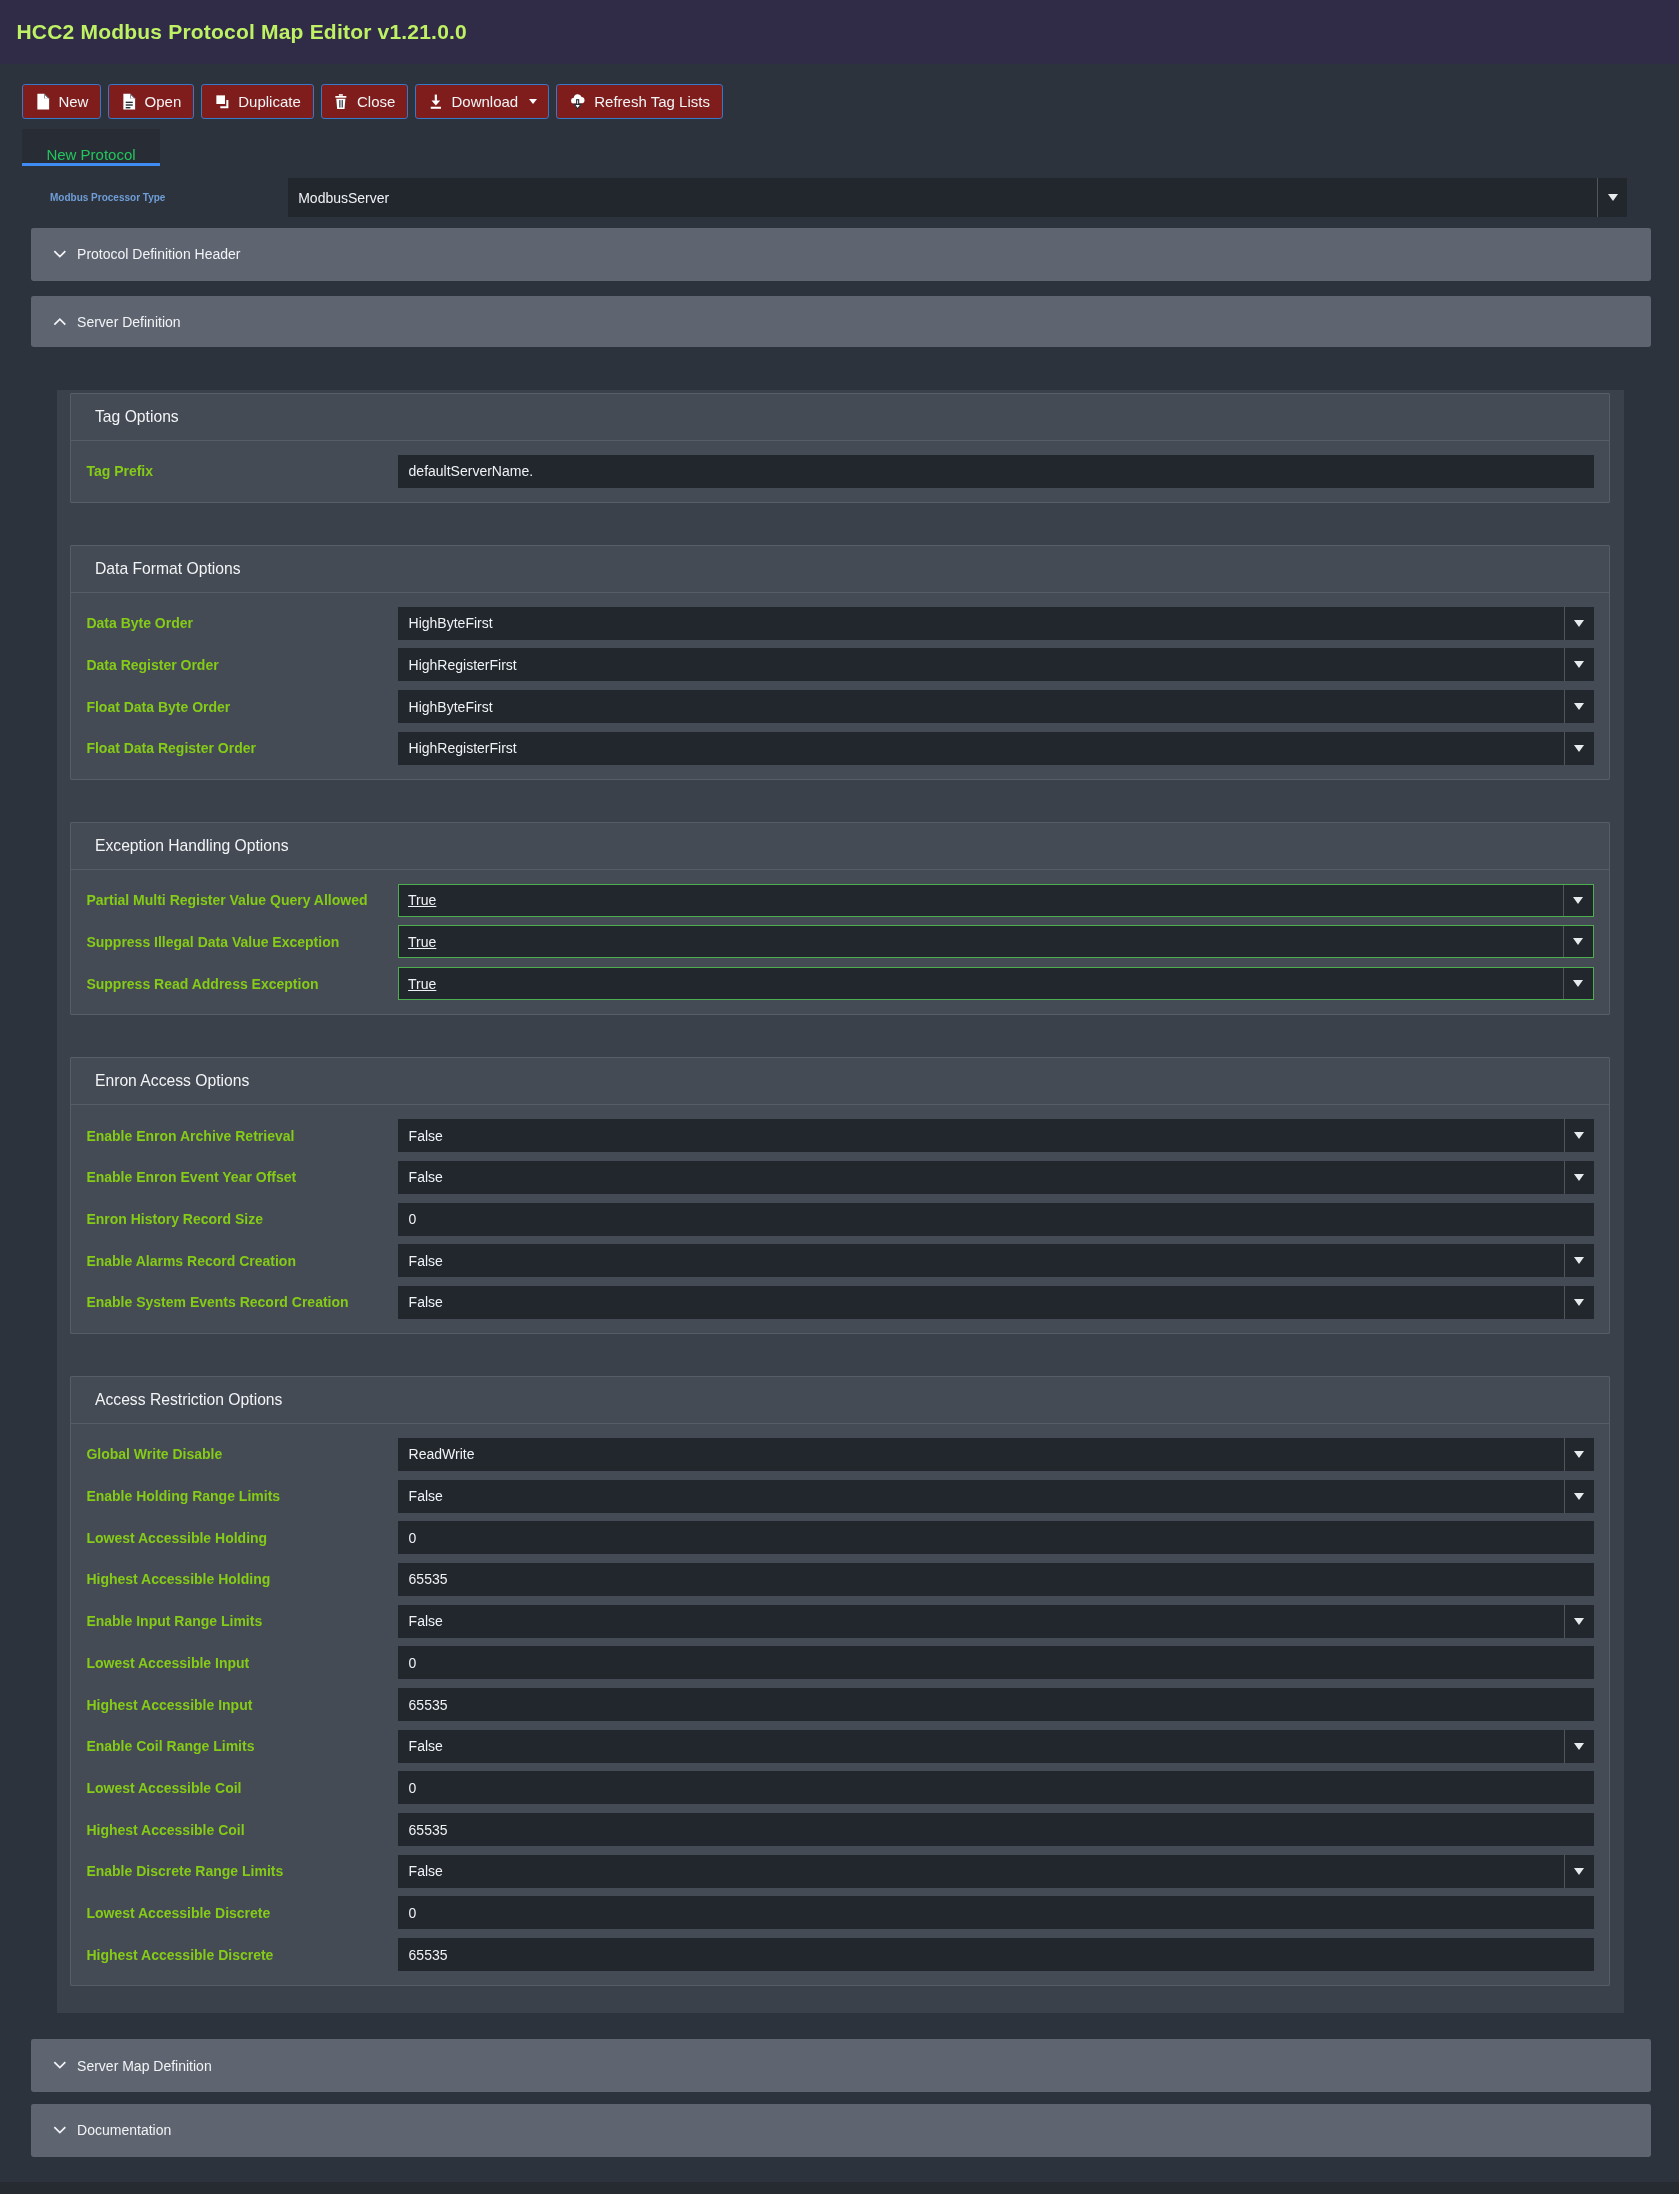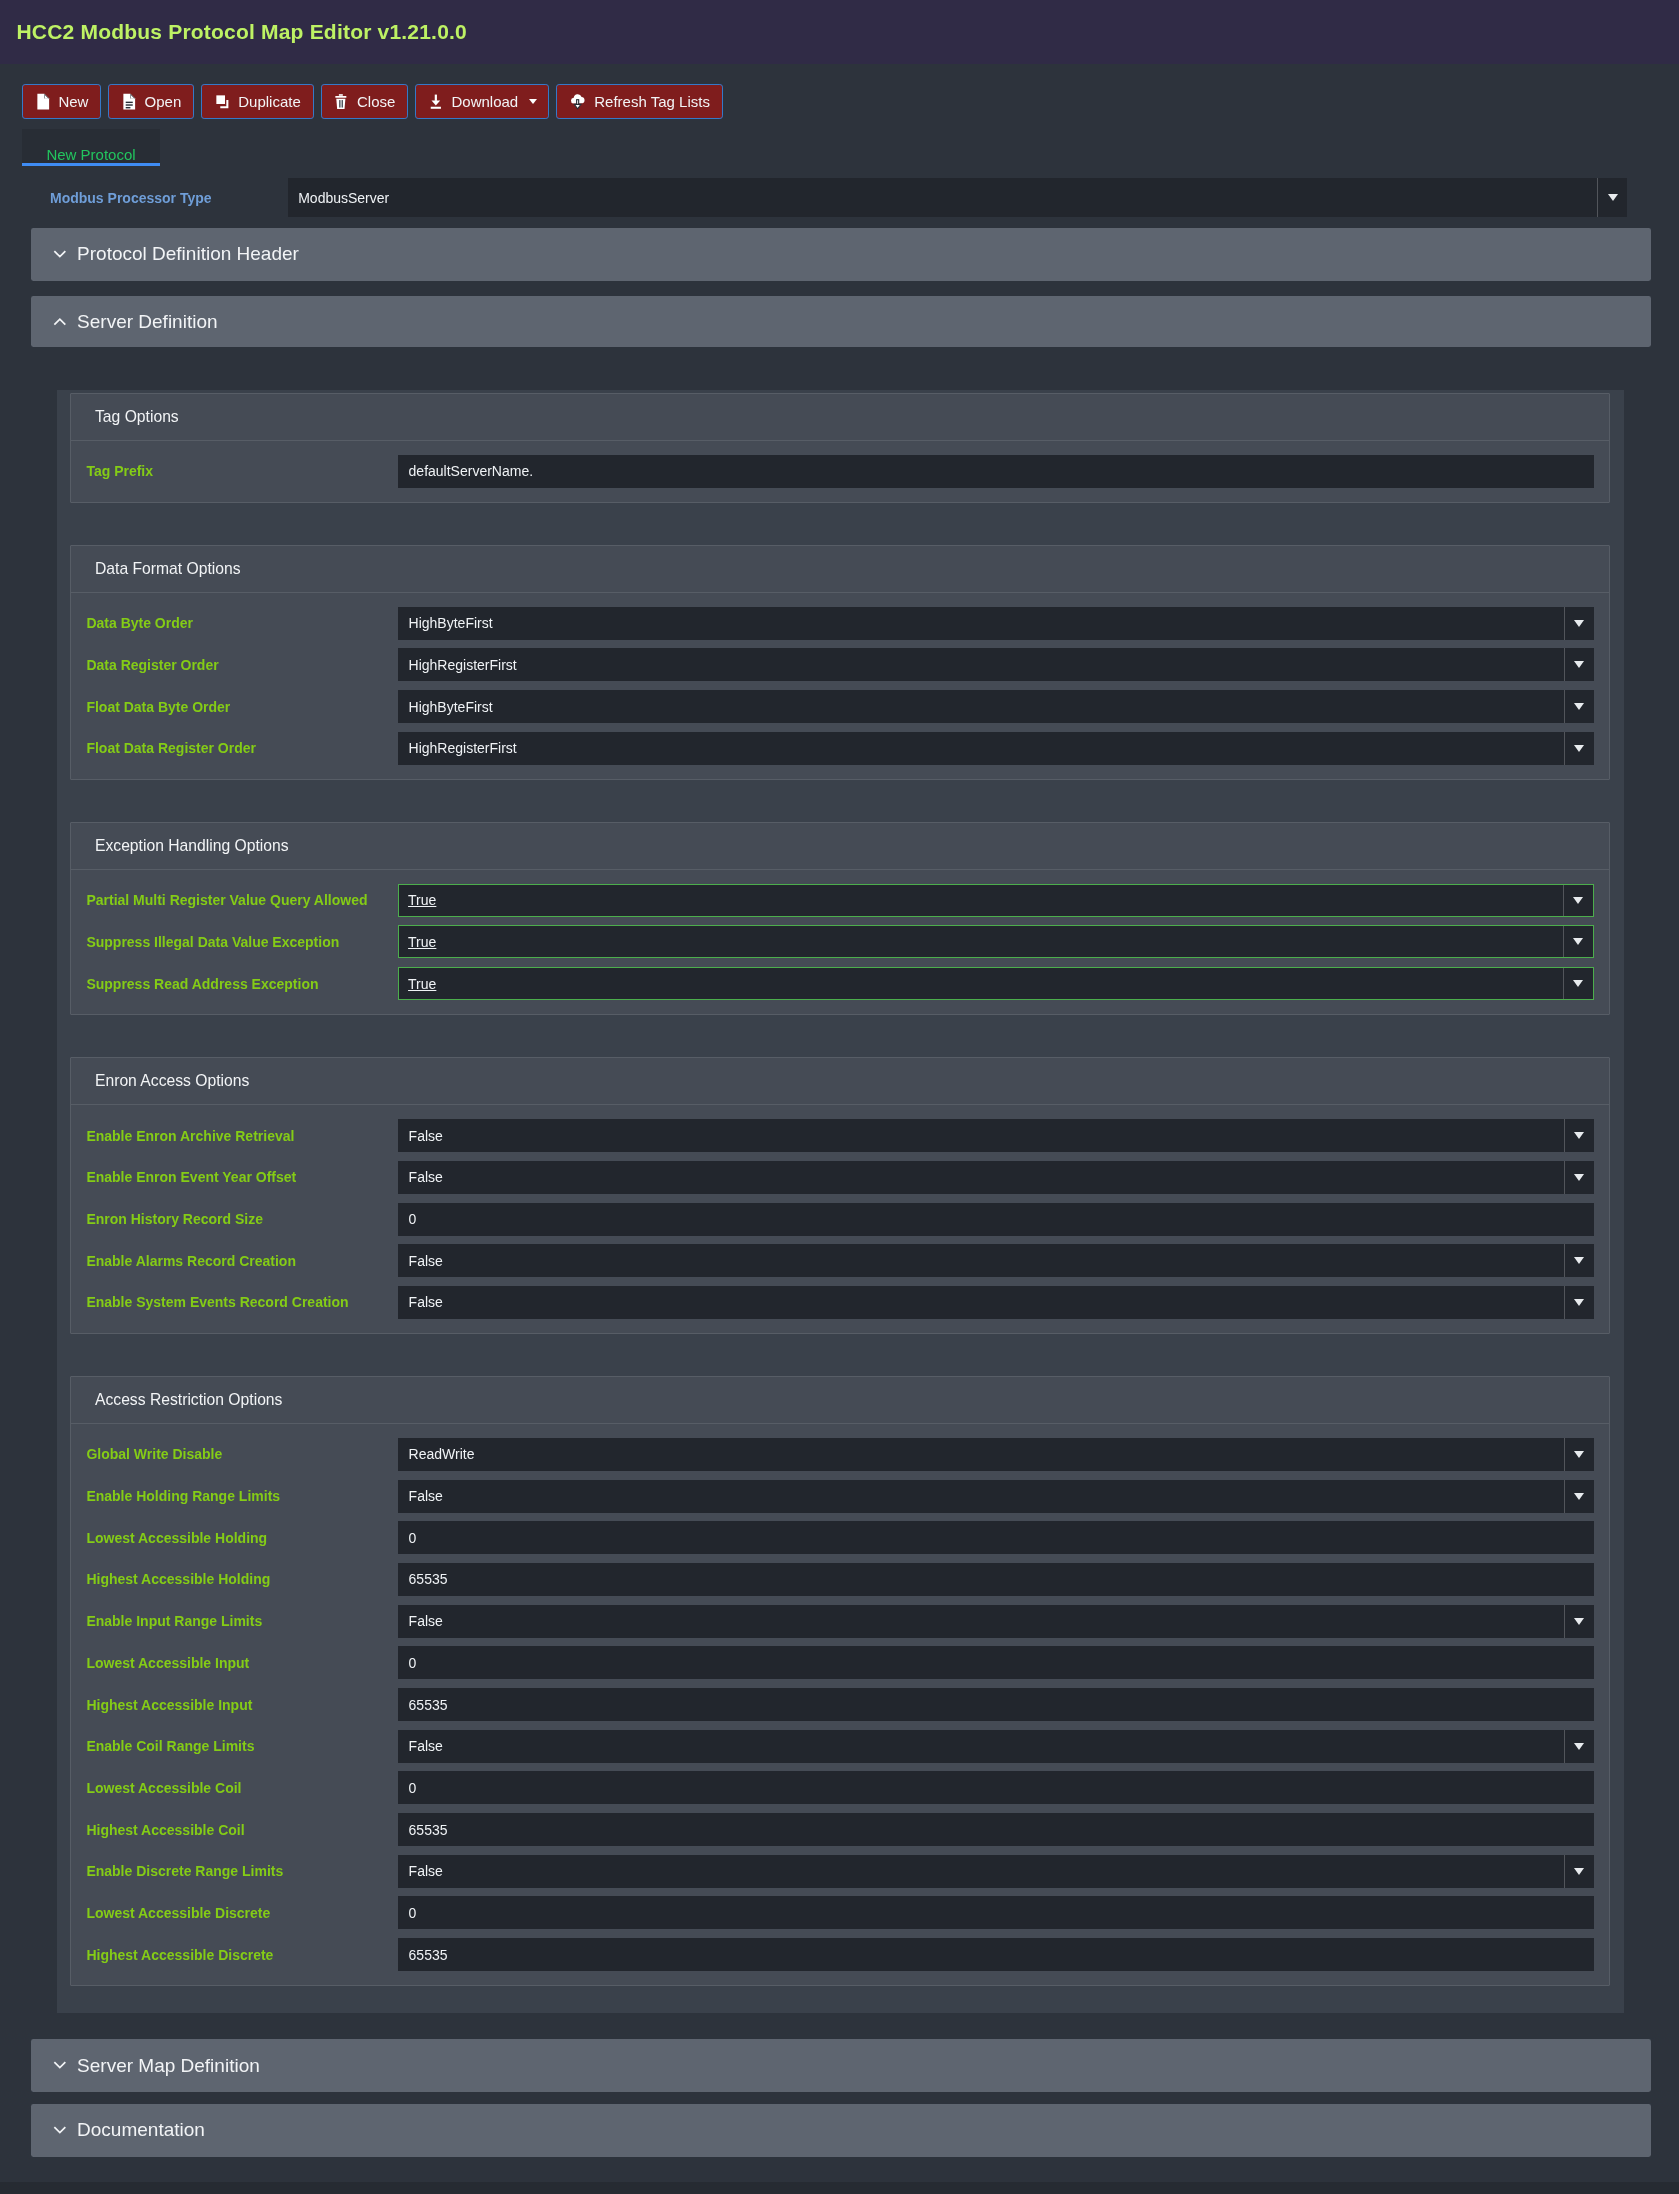--- a/index.html
+++ b/index.html
@@ -28,40 +28,40 @@
   .dl-caret{width:0;height:0;border-left:4.7px solid transparent;border-right:4.7px solid transparent;border-top:5.5px solid #ffffff;margin-left:2.4px;}
   
   .tabs{padding-left:22px;margin-top:10.2px;}
   .tab{
     display:inline-flex;align-items:flex-end;justify-content:center;
     width:138px;height:34px;background:rgba(0,0,0,0.10);
     color:#22c55e;font-size:15px;border-bottom:3.9px solid #3f8cf4;cursor:pointer;
   }
   
   .proc-row{margin-top:12.6px;display:flex;align-items:center;padding-left:50px;}
-  .proc-label{width:238px;flex:none;font-size:14px;font-weight:bold;color:#6f9ed8;}
+  .proc-label{width:238px;flex:none;font-size:10px;font-weight:bold;color:#6f9ed8;}
   .control{
     position:relative;height:33px;background:#22262d;color:#f0f3f6;
     font-size:14px;display:flex;align-items:center;padding:0 31px 0 10.2px;
     box-sizing:border-box;
   }
   .control.is-select{cursor:pointer;}
   .control-lg{height:39px;flex:1;margin-right:52px;}
   .caret-zone{
     position:absolute;right:0;top:0;bottom:0;width:29px;
     border-left:0.8px solid rgba(255,255,255,0.22);
     display:flex;align-items:center;justify-content:center;
   }
   .caret-zone .tri{width:0;height:0;border-left:5.5px solid transparent;border-right:5.5px solid transparent;border-top:7px solid #e8ebee;}
   
   .sections{margin:0 28px 0 31px;}
   .section-bar{
     height:53px;background:#5e6570;border-radius:2.4px;
     display:flex;align-items:center;padding-left:21px;box-sizing:border-box;
-    font-size:19px;color:#f2f4f6;cursor:pointer;
+    font-size:14px;color:#f2f4f6;cursor:pointer;
   }
   .section-bar .chev{margin-right:9.4px;display:flex;}
   .bar-pdh{margin-top:10.2px;}
   .bar-srv{margin-top:15.7px;height:51px;}
   .bar-smd{margin-top:26px;height:53px;}
   .bar-doc{margin-top:11.8px;height:53px;}
   
   .server-body{
     margin:43px 27.5px 0 26px;background:#3a414b;
     padding:2.4px 14px 27px 13.4px;overflow:hidden;

